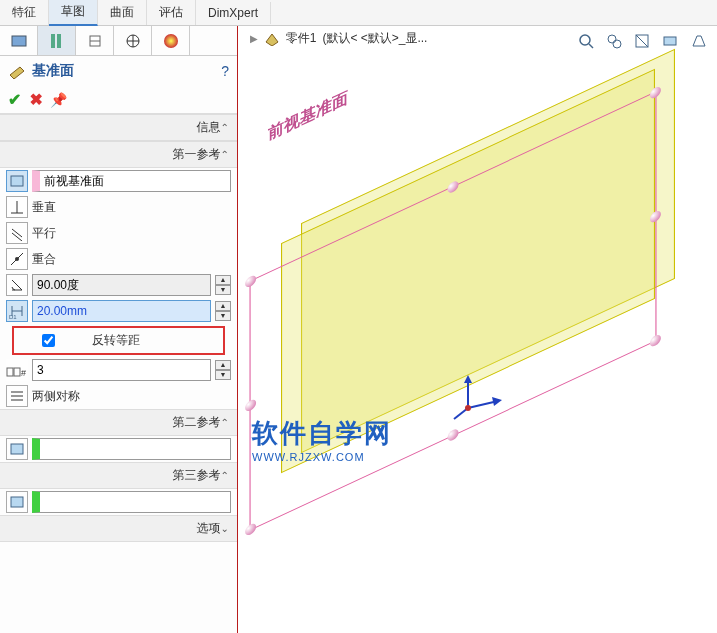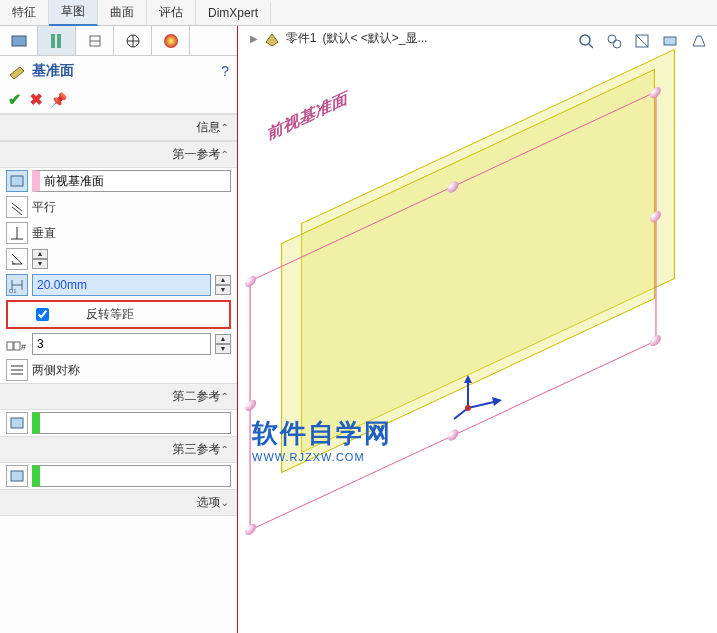--- a/index.html
+++ b/index.html
@@ -34,21 +34,21 @@
 .ic { width: 22px; height: 22px; display: flex; align-items: center; justify-content: center; border: 1px solid #aaa; background: #fefefe; flex-shrink: 0; cursor: pointer; }
 .ic.sel { background: #d0e4f5; border-color: #5a9bd4; }
 .inp { flex: 1; height: 22px; border: 1px solid #999; padding: 0 4px; font-size: 12px; }
 .inp.blue { background: #d6e8fb; color: #1d4ed8; border-color: #5a9bd4; }
 .inp.pink { background: #fff; border-left: 8px solid #f8b8d8; }
 .inp.grn { border-left: 8px solid #40d040; }
 .spinner { width: 16px; display: flex; flex-direction: column; }
 .spinner div { height: 10px; border: 1px solid #999; background: #eee; font-size: 7px; text-align: center; line-height: 8px; cursor: pointer; }
 
 .chk-row { display: flex; align-items: center; gap: 6px; padding: 4px 36px; }
-.chk-row.highlight { border: 2px solid #d33; margin: 2px 6px; padding: 4px 28px; gap: 37px; }
+.chk-row.highlight { border: 2px solid #d33; margin: 2px 12px; padding: 4px 28px; gap: 37px; }
 
 .bread { position: absolute; top: 4px; left: 12px; display: flex; align-items: center; gap: 6px; font-size: 12px; color: #333; }
 .bread .arr { color: #888; font-size: 10px; }
 
 .view-icons { position: absolute; top: 4px; right: 8px; display: flex; gap: 6px; }
 .view-icons span { width: 22px; height: 22px; display: flex; align-items: center; justify-content: center; cursor: pointer; }
 
 .planes { position: absolute; top: 70px; left: 20px; width: 440px; height: 500px; }
 .plane { position: absolute; border: 1px solid; transform: skewY(-25deg) scaleX(1.1); }
 .p1 { width: 340px; height: 230px; top: 40px; left: 60px; border-color: #ccc000; background: rgba(230,230,100,0.35); }
@@ -151,42 +151,52 @@
           <svg width="16" height="16">
             <rect x="2" y="3" width="12" height="10" fill="#b8d8f0" stroke="#468"></rect>
           </svg>
         </div>
       <input class="inp pink" value="前视基准面" style="">
     </div>
 
     <div class="param-row">
       <div class="ic">
           <svg width="16" height="16">
+            <line x1="8" y1="2" x2="8" y2="14" stroke="#333"></line>
+            <line x1="2" y1="14" x2="14" y2="14" stroke="#333"></line>
+          </svg>
+        </div>
+      <span>垂直</span>
+    </div>
+    <div class="param-row">
+      <div class="ic">
+          <svg width="16" height="16">
             <line x1="3" y1="4" x2="13" y2="12" stroke="#333"></line>
             <line x1="3" y1="8" x2="13" y2="16" stroke="#333"></line>
           </svg>
         </div>
       <span>平行</span>
     </div>
     <div class="param-row">
       <div class="ic">
           <svg width="16" height="16">
-            <line x1="8" y1="2" x2="8" y2="14" stroke="#333"></line>
-            <line x1="2" y1="14" x2="14" y2="14" stroke="#333"></line>
-          </svg>
-        </div>
-      <span>垂直</span>
+            <line x1="2" y1="14" x2="14" y2="2" stroke="#333"></line>
+            <circle cx="8" cy="8" r="2" fill="#333"></circle>
+          </svg>
+        </div>
+      <span>重合</span>
     </div>
     <div class="param-row">
       <div class="ic">
           <svg width="16" height="16">
             <path d="M3 13 L13 13 L3 3" fill="none" stroke="#333"></path>
             <path d="M6 13 A4 4 0 0 1 3 10" fill="none" stroke="#333"></path>
           </svg>
         </div>
+      <input class="inp" style="background: rgb(238, 238, 238);" readonly="" value="90.00度">
       <div class="spinner">
           <div>▲</div>
           <div>▼</div>
         </div>
     </div>
     <div class="param-row">
       <div class="ic sel">
           <svg width="16" height="16">
             <line x1="3" y1="3" x2="3" y2="13" stroke="#468"></line>
             <line x1="13" y1="3" x2="13" y2="13" stroke="#468"></line>

